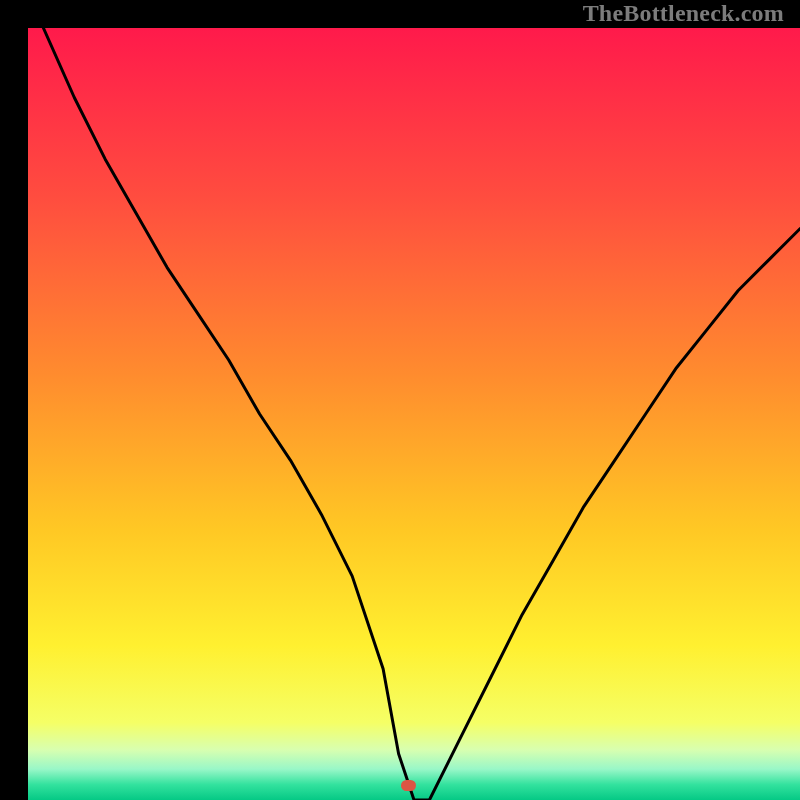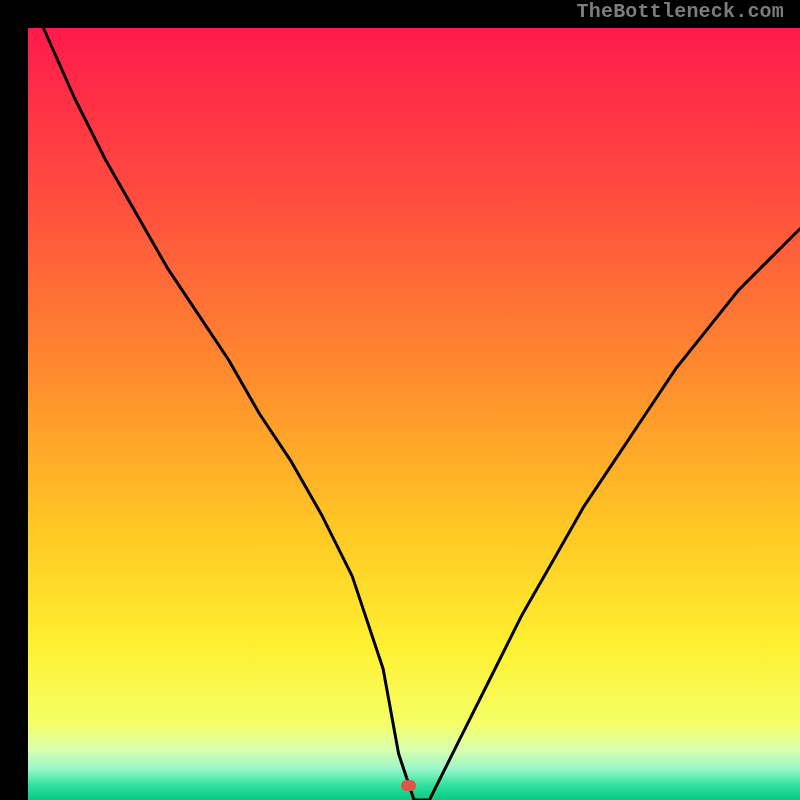--- a/index.html
+++ b/index.html
@@ -15,22 +15,22 @@
     left: 14px;
     top: 14px;
     width: 772px;
     height: 772px;
     background: #000;
   }
   .watermark {
     position: absolute;
     top: 0px;
     right: 16px;
-    font-family: Liberation Mono, monospace;
-    font-size: 20px;
+    font-family: Liberation Serif, serif;
+    font-size: 24px;
     font-weight: 600;
     color: #7c7c7c;
     letter-spacing: 0.2px;
   }
   .plot {
     position: absolute;
     left: 14px;
     top: 14px;
     width: 772px;
     height: 772px;

